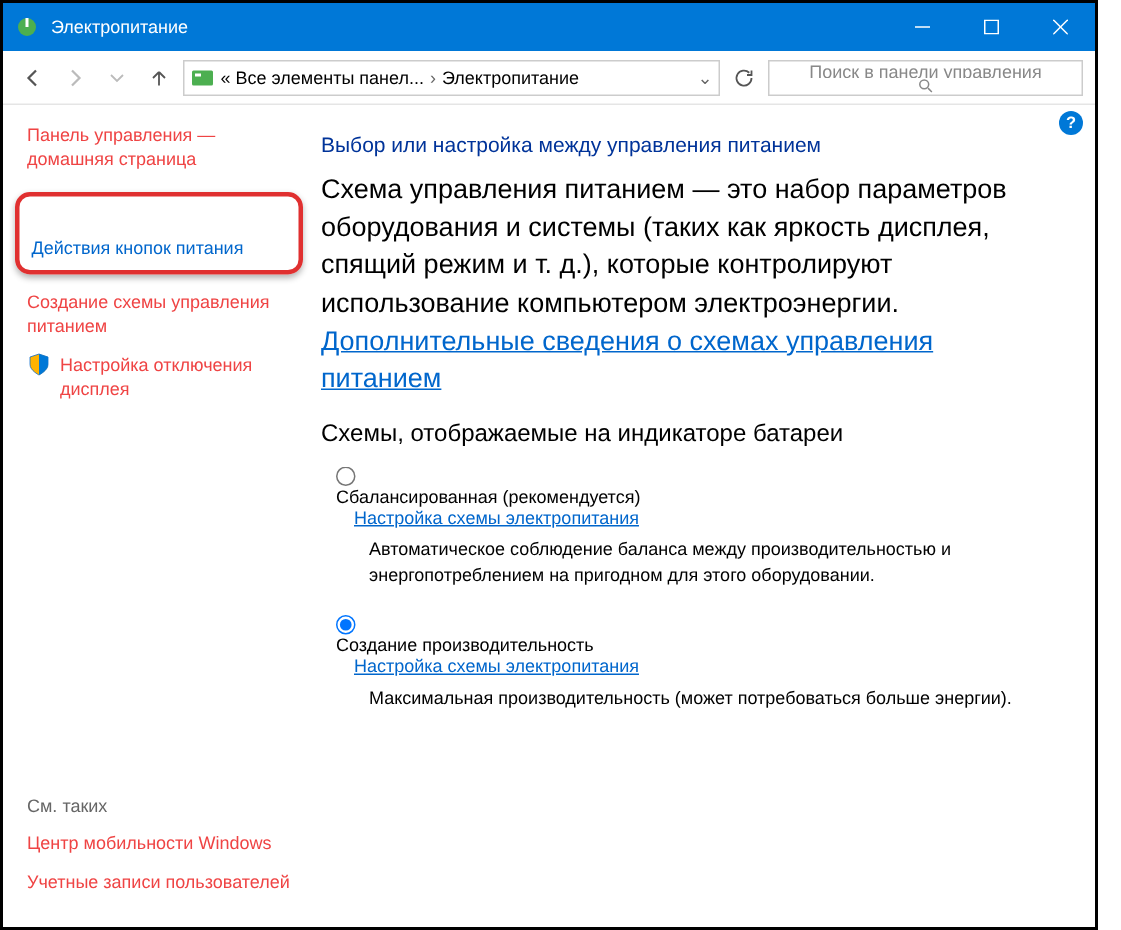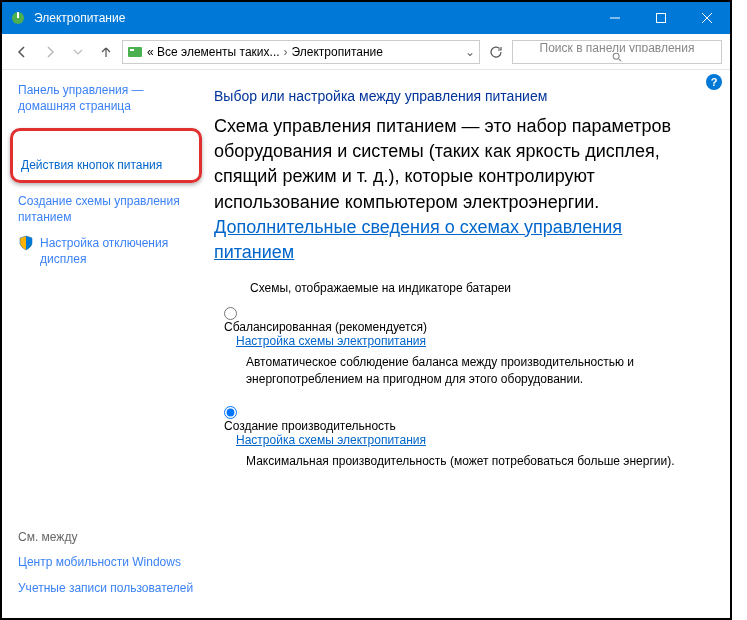--- a/index.html
+++ b/index.html
@@ -16,33 +16,33 @@
 .breadcrumb { flex: 1; height: 24px; border: 1px solid #ccc; display: flex; align-items: center; padding: 0 4px; font-size: 12px; gap: 4px; overflow: hidden; }
 .breadcrumb .cp-icon { width: 16px; height: 16px; }
 .breadcrumb .crumb { white-space: nowrap; }
 .breadcrumb .sep { color: #666; }
 .breadcrumb .dd { margin-left: auto; color: #666; }
 .refresh-btn { width: 24px; height: 24px; display: flex; align-items: center; justify-content: center; color: #555; }
 .searchbox { width: 210px; height: 24px; border: 1px solid #ccc; display: flex; align-items: center; padding: 0 6px; color: #888; justify-content: space-between; flex-direction: column; }
 .searchbox span { white-space: nowrap; overflow: hidden; }
 .content { flex: 1; display: flex; position: relative; overflow: hidden; }
 .sidebar { width: 200px; padding: 12px 0 12px 16px; display: flex; flex-direction: column; }
-.sidebar .link { color: #3b82f6; font-size: 12px; margin-bottom: 10px; line-height: 1.35; cursor: pointer; }
+.sidebar .link { color: #ef4444; font-size: 12px; margin-bottom: 10px; line-height: 1.35; cursor: pointer; }
 .sidebar .link.with-icon { display: flex; gap: 6px; }
 .sidebar .link-icon { width: 16px; height: 16px; flex-shrink: 0; }
 .highlight-box { border: 3px solid #e03030; border-radius: 10px; padding: 6px 8px; margin: 4px 0 10px -8px; box-shadow: 0 2px 4px rgba(0,0,0,0.3); }
 .highlight-box .link { margin-bottom: 0; color: #0066cc; margin-top: 20px; }
 .sidebar-bottom { margin-top: auto; }
 .sidebar-bottom .see-also { color: #666; font-size: 12px; margin-bottom: 10px; }
 .main { flex: 1; padding: 18px 24px 12px 12px; position: relative; }
 .help-icon { position: absolute; top: 4px; right: 8px; width: 16px; height: 16px; background: #0078d7; color: #fff; border-radius: 50%; font-size: 11px; display: flex; align-items: center; justify-content: center; font-weight: bold; }
 h1 { color: #003399; font-size: 14px; font-weight: 400; margin-bottom: 10px; }
 .desc { font-size: 18px; color: #000; line-height: 1.4; margin-bottom: 16px; }
 .desc a { color: #0066cc; text-decoration: underline; }
-.section-label { font-size: 12px; margin-bottom: 10px; margin-left: 36px; }
+.section-label { font-size: 16px; margin-bottom: 10px; }
 .plan { display: flex; align-items: flex-start; margin-bottom: 6px; padding-left: 10px; flex-direction: column; }
 .plan input[type=radio] { margin-right: 8px; margin-top: 2px; }
 .plan .plan-name { font-size: 12px; flex: 1; }
 .plan .plan-link { color: #0066cc; font-size: 12px; margin-left: 12px; white-space: nowrap; }
 .plan-desc { font-size: 12px; color: #000; margin: 0 0 16px 32px; line-height: 1.4; }
 </style>
 </head>
 <body>
 
 <div class="window">
@@ -89,21 +89,21 @@
     <div class="nav-arrow">
         <svg width="14" height="14" viewBox="0 0 14 14">
           <path d="M7 3 L3 7 M7 3 L11 7 M7 3 L7 12" fill="none" stroke="#555" stroke-width="1.2"></path>
         </svg>
       </div>
     <div class="breadcrumb">
       <svg class="cp-icon" viewBox="0 0 16 16">
           <rect x="1" y="3" width="14" height="10" rx="1" fill="#4caf50"></rect>
           <rect x="3" y="5" width="4" height="2" fill="#fff"></rect>
         </svg>
-      <span class="crumb">« Все элементы таких...</span>
+      <span class="crumb">« Все элементы панел...</span>
       <span class="sep">›</span>
       <span class="crumb">Электропитание</span>
       <span class="dd">⌄</span>
     </div>
     <div class="refresh-btn">
         <svg width="14" height="14" viewBox="0 0 14 14">
           <path d="M12 7 A5 5 0 1 1 10.5 3.5 M12 2 L12 5 L9 5" fill="none" stroke="#555" stroke-width="1.2"></path>
         </svg>
       </div>
     <div class="searchbox">
@@ -123,21 +123,21 @@
       </div>
       <div class="link">Создание схемы управления питанием</div>
       <div class="link with-icon">
         <svg class="link-icon" viewBox="0 0 16 16">
             <path d="M8 1 L14 3 L14 8 C14 12 8 15 8 15 C8 15 2 12 2 8 L2 3 Z" fill="#ffb300" stroke="#0066cc" stroke-width="0.5"></path>
             <path d="M8 1 L8 15 C8 15 14 12 14 8 L14 3 Z" fill="#0078d7"></path>
           </svg>
         <span>Настройка отключения дисплея</span>
       </div>
       <div class="sidebar-bottom">
-        <div class="see-also">См. между</div>
+        <div class="see-also">См. таких</div>
         <div class="link">Центр мобильности Windows</div>
         <div class="link">Учетные записи пользователей</div>
       </div>
     </div>
 
     <div class="main">
       <div class="help-icon">?</div>
       <h1>Выбор или настройка между управления питанием</h1>
       <p class="desc">
         <span>Схема управления питанием — это набор параметров оборудования и системы (таких как яркость дисплея, спящий режим и т. д.), которые контролируют использование компьютером электроэнергии. </span><a href="#">Дополнительные сведения о схемах управления питанием</a>

